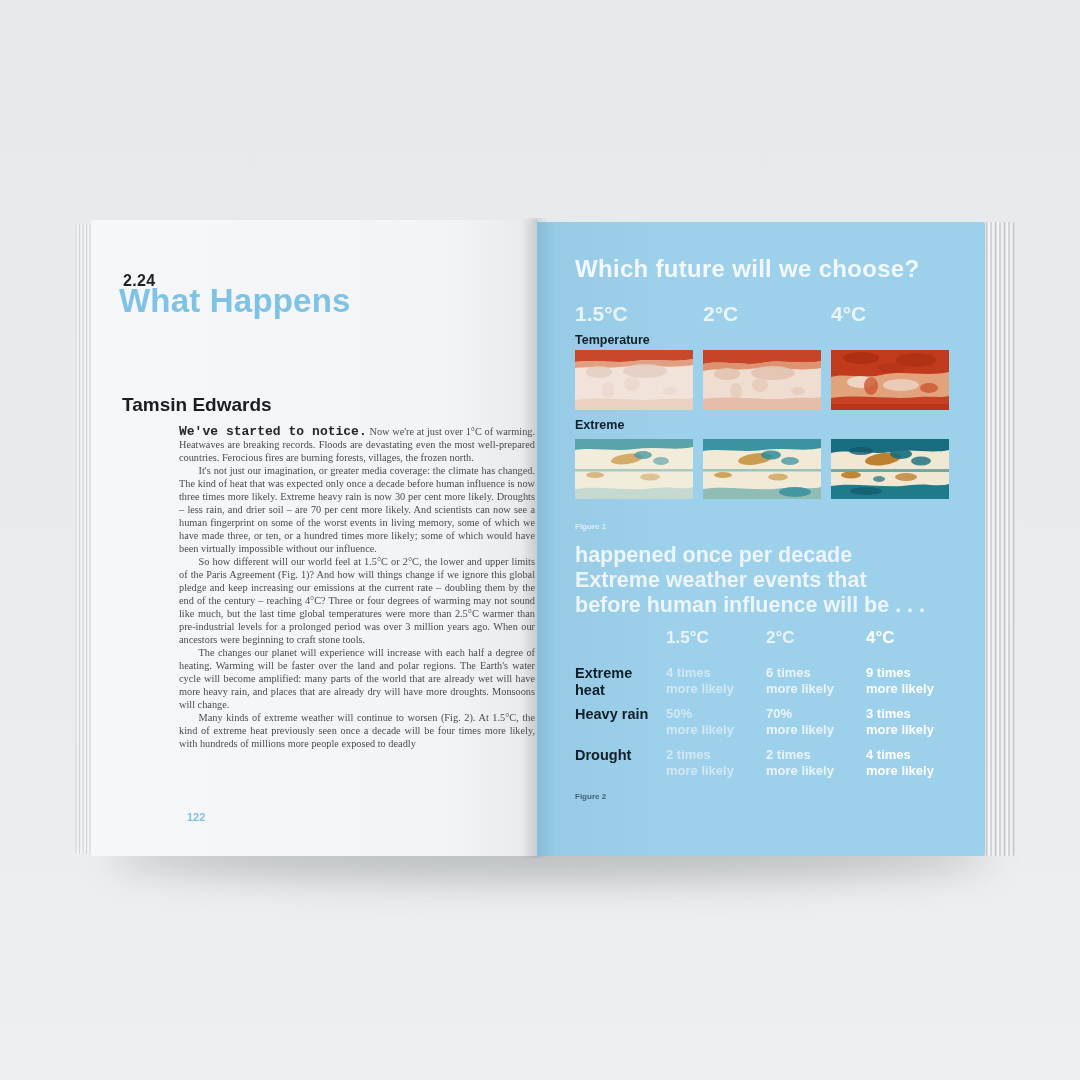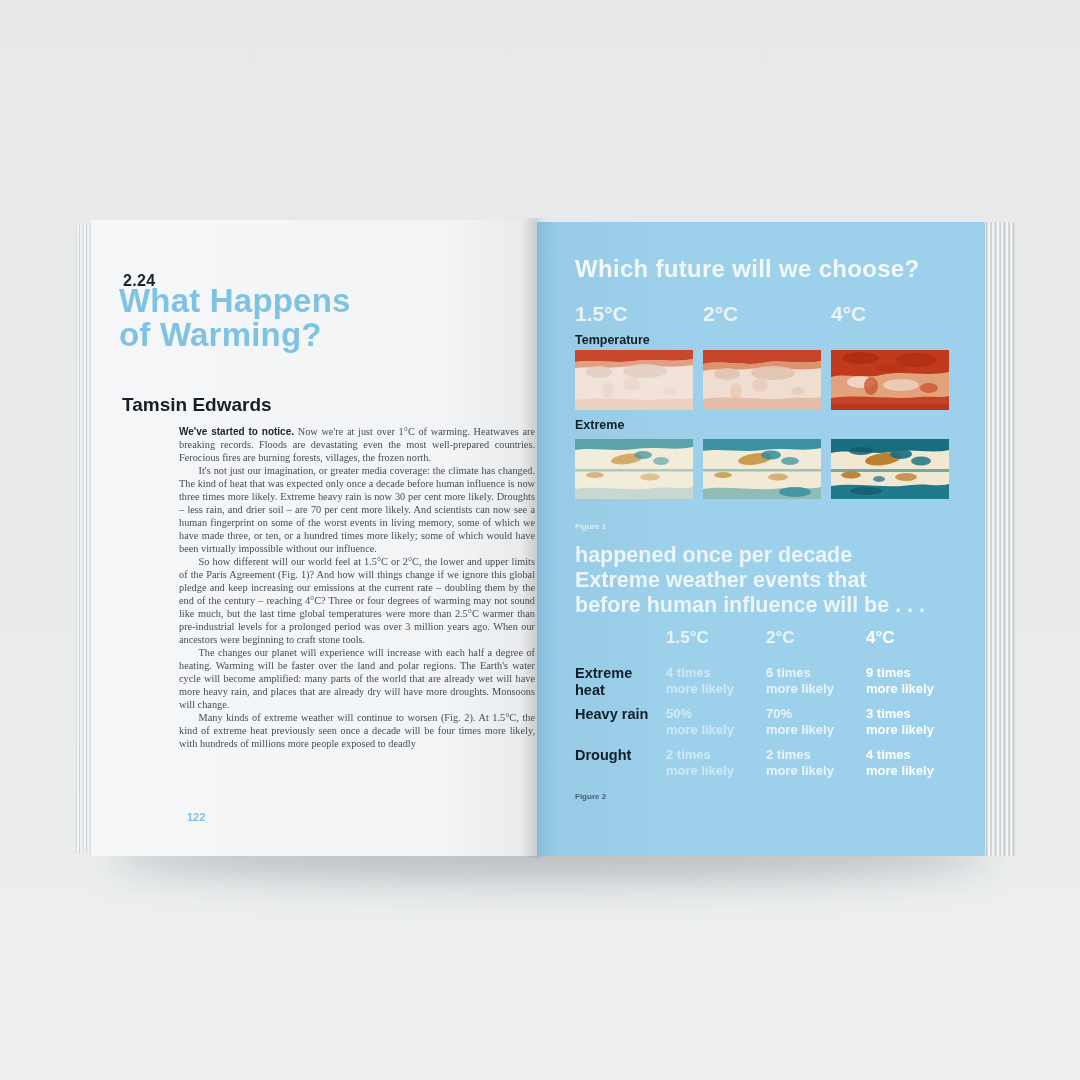--- a/index.html
+++ b/index.html
@@ -25,21 +25,21 @@
   
   .sec-num{position:absolute;left:32px;top:52px;font-size:16px;font-weight:700;color:#1c2228;letter-spacing:.3px;}
   .title{position:absolute;left:28px;top:64px;font-size:33px;line-height:34px;font-weight:700;
          color:#7fc3e4;letter-spacing:.2px;}
   .author{position:absolute;left:31px;top:174px;font-size:19px;font-weight:700;color:#181e24;}
   .bodytext{position:absolute;left:88px;top:205px;width:356px;
          font-family:"Liberation Serif",serif;font-size:10.3px;line-height:13px;color:#454c53;
          text-align:justify;}
   .bodytext p{margin:0;}
   .bodytext p.ind{text-indent:1.9em;}
-  .lead{font-family:Liberation Sans, sans-serif;font-weight:700;font-size:10px;color:#20262c;}
+  .lead{font-family:Liberation Mono, monospace;font-weight:700;font-size:13px;color:#20262c;}
   .pagenum{position:absolute;left:96px;top:591px;font-size:11px;font-weight:700;color:#7fc3e4;}
   
   .r-heading{position:absolute;left:38px;top:33px;font-size:24px;font-weight:700;color:rgba(250,252,253,.92);letter-spacing:.3px;}
   .scen{position:absolute;top:80px;font-size:21px;font-weight:700;color:rgba(250,252,253,.82);}
   .scen.c1{left:38px}.scen.c2{left:166px}.scen.c3{left:294px}
   .maplabel{position:absolute;left:38px;font-size:12.5px;font-weight:700;color:#101e28;}
   .maplabel.t{top:111px}.maplabel.r{top:196px}
   .map{position:absolute;width:118px;height:60px;}
   .map.m1{left:38px}.map.m2{left:166px}.map.m3{left:294px}
   .map.rowt{top:128px}.map.rowr{top:217px}
@@ -62,21 +62,20 @@
 <div class="scene">
   <div class="book-shadow"></div>
   <div class="book">
     <div class="edges-left"></div>
     <div class="edges-right"></div>
 
     <div class="page-left">
       <div class="sec-num">2.24</div>
       <div class="title">
         <div>What Happens</div>
-        <div>of Warming?</div>
       </div>
       <div class="author">Tamsin Edwards</div>
       <div class="bodytext">
         <p><span class="lead">We've started to notice.</span><span> Now we're at just over 1°C of warming. Heatwaves are breaking records. Floods are devastating even the most well-prepared countries. Ferocious fires are burning forests, villages, the frozen north.</span></p>
         <p class="ind">It's not just our imagination, or greater media coverage: the climate has changed. The kind of heat that was expected only once a decade before human influence is now three times more likely. Extreme heavy rain is now 30 per cent more likely. Droughts – less rain, and drier soil – are 70 per cent more likely. And scientists can now see a human fingerprint on some of the worst events in living memory, some of which we have made three, or ten, or a hundred times more likely; some of which would have been virtually impossible without our influence.</p>
         <p class="ind">So how different will our world feel at 1.5°C or 2°C, the lower and upper limits of the Paris Agreement (Fig. 1)? And how will things change if we ignore this global pledge and keep increasing our emissions at the current rate – doubling them by the end of the century – reaching 4°C? Three or four degrees of warming may not sound like much, but the last time global temperatures were more than 2.5°C warmer than pre-industrial levels for a prolonged period was over 3 million years ago. When our ancestors were beginning to craft stone tools.</p>
         <p class="ind">The changes our planet will experience will increase with each half a degree of heating. Warming will be faster over the land and polar regions. The Earth's water cycle will become amplified: many parts of the world that are already wet will have more heavy rain, and places that are already dry will have more droughts. Monsoons will change.</p>
         <p class="ind">Many kinds of extreme weather will continue to worsen (Fig. 2). At 1.5°C, the kind of extreme heat previously seen once a decade will be four times more likely, with hundreds of millions more people exposed to deadly</p>
       </div>
       <div class="pagenum">122</div>

